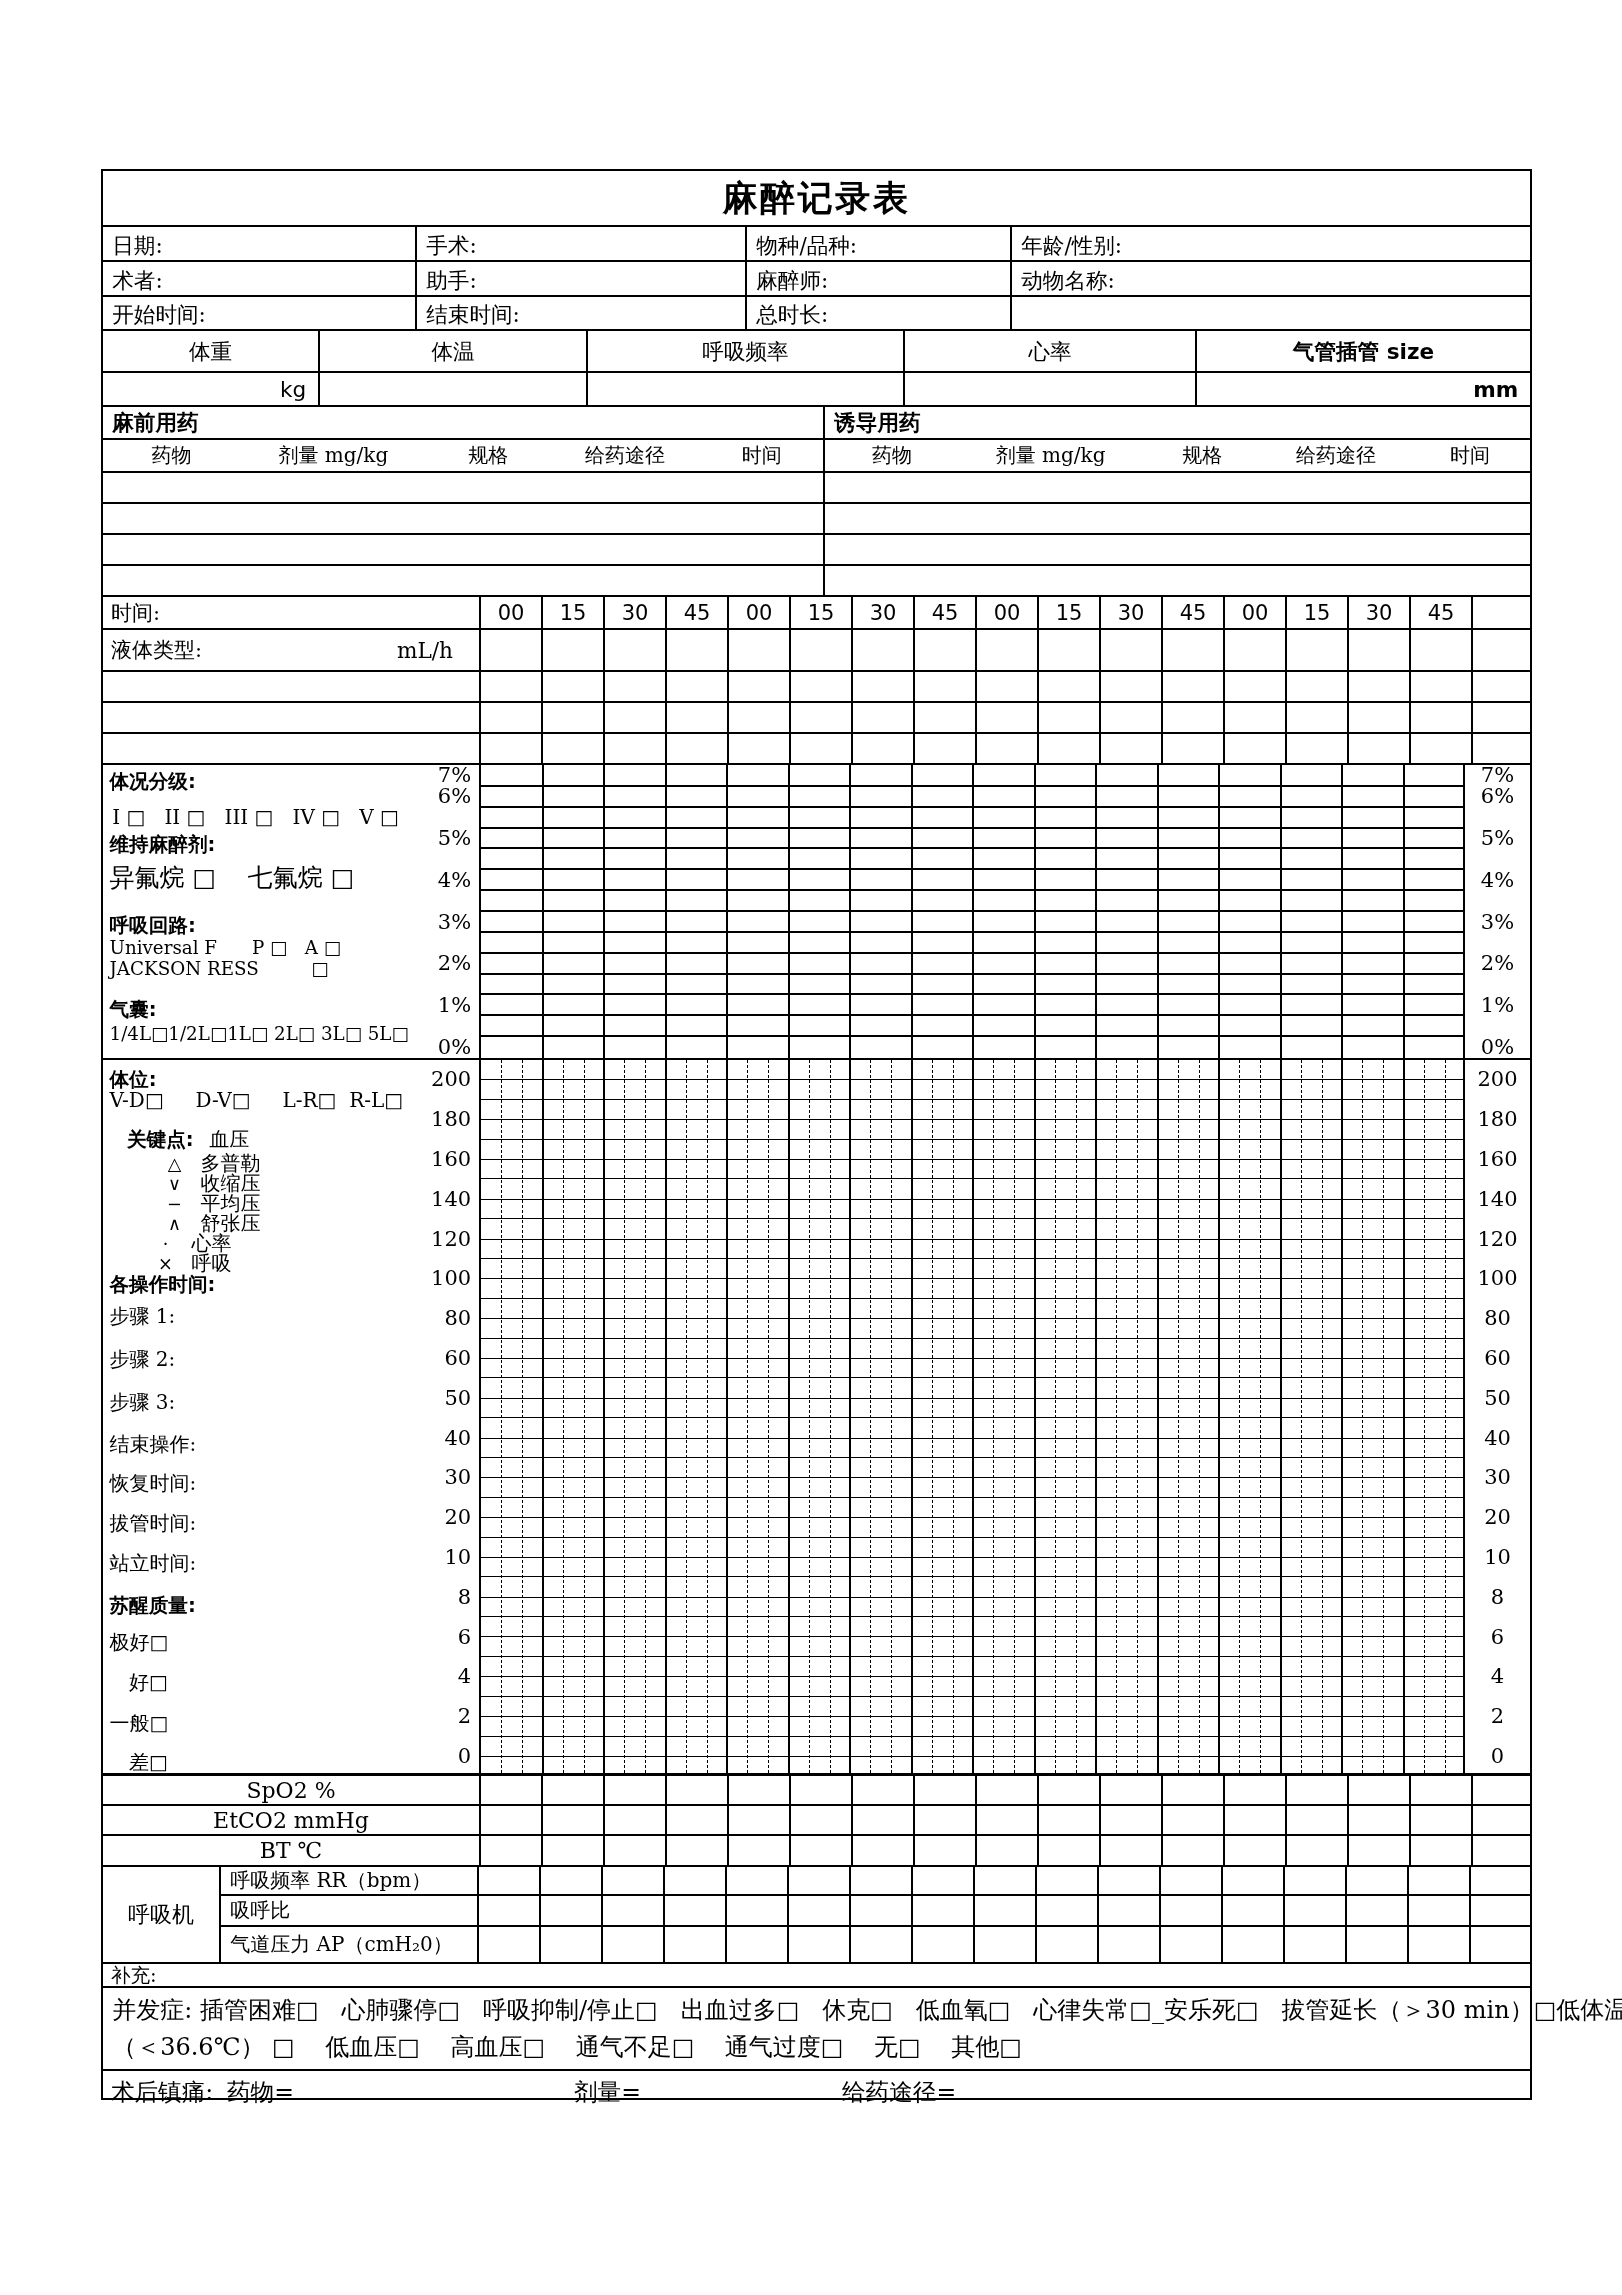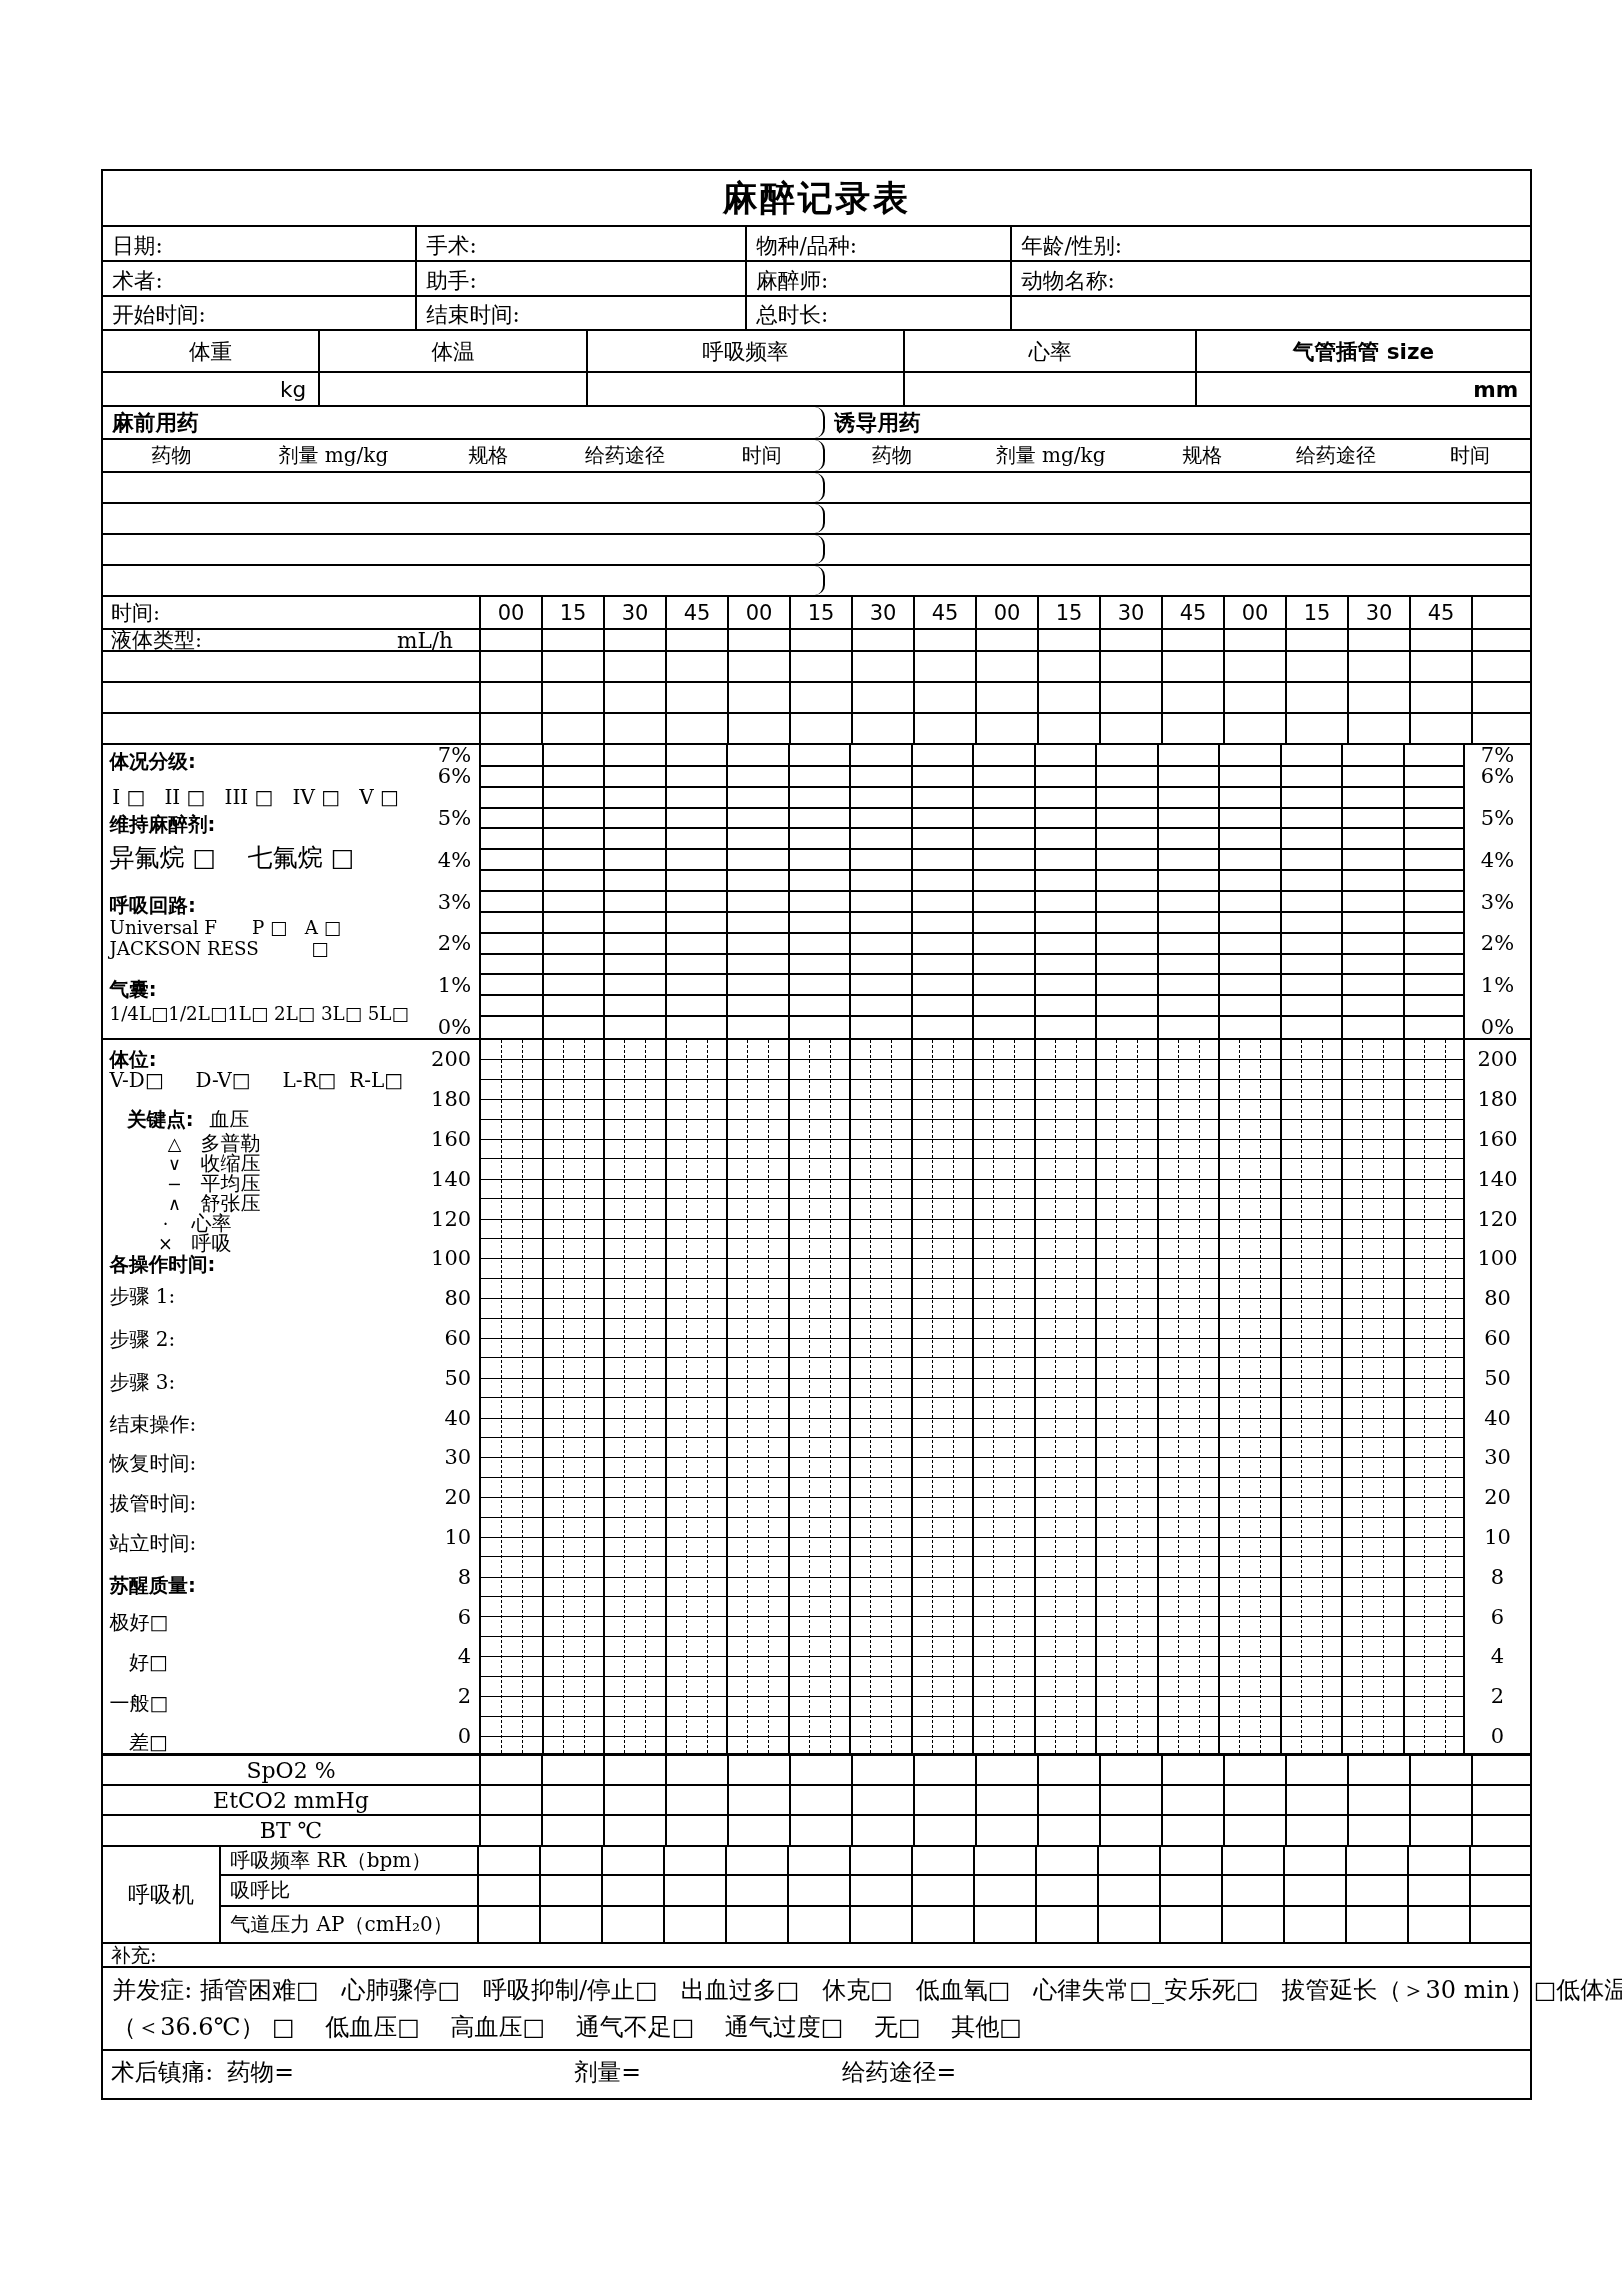--- a/index.html
+++ b/index.html
@@ -22,21 +22,21 @@
   .iw0{width:314px;} .iw1{width:330px;} .iw2{width:265px;} .iw3{width:517px;}
   
   .vrow{font-size:21.6px;}
   .vrow .c{box-sizing:border-box;border-right:2px solid #000;display:flex;align-items:center;}
   .vrow .c:last-child{border-right:none;font-weight:bold;}
   .vw0{width:217px;} .vw1{width:268px;} .vw2{width:317px;} .vw3{width:292px;} .vw4{width:333px;}
   .cc{justify-content:center;}
   .rr{justify-content:flex-end;padding-right:11.8px;}
   
   .drug-hdr{font-size:21.6px;font-weight:bold;}
-  .dhalf{box-sizing:border-box;width:722px;border-right:2px solid #000;display:flex;align-items:center;border-radius:10px;}
+  .dhalf{box-sizing:border-box;width:722px;border-right:2px solid #000;display:flex;align-items:center;}
   .dhalf2{flex:1;display:flex;align-items:center;border-right:none;}
   .drug-cols{font-size:20px;}
   .dcolset{display:flex;width:100%;align-items:center;height:100%;}
   .dcol{text-align:center;} .dc0{width:19%;} .dc1{width:26%;} .dc2{width:17%;} .dc3{width:21%;} .dc4{width:17%;}
   .drug-row .dhalf,.drug-row .dhalf2{height:100%;}
   
   .rowlabel{box-sizing:border-box;width:378px;border-right:2px solid #000;display:flex;align-items:center;
             padding-left:7.9px;font-size:21px;}
   .cells{display:flex;flex:1;}
   .tc{box-sizing:border-box;width:62px;border-right:2px solid #000;display:flex;align-items:center;
@@ -207,21 +207,21 @@
           <div class="tc">30</div>
           <div class="tc">45</div>
           <div class="tc">00</div>
           <div class="tc">15</div>
           <div class="tc">30</div>
           <div class="tc">45</div>
           <div class="tc trail"></div>
         </div>
   </div>
 
-  <div class="sec bb3" style="height:22px">
+  <div class="sec bb3" style="height:42px">
     <div class="rowlabel">
       <span>液体类型:</span>
       <span class="fluid-unit">mL/h</span>
     </div>
     <div class="cells" id="cells-fluid">
           <div class="tc"></div>
           <div class="tc"></div>
           <div class="tc"></div>
           <div class="tc"></div>
           <div class="tc"></div>

